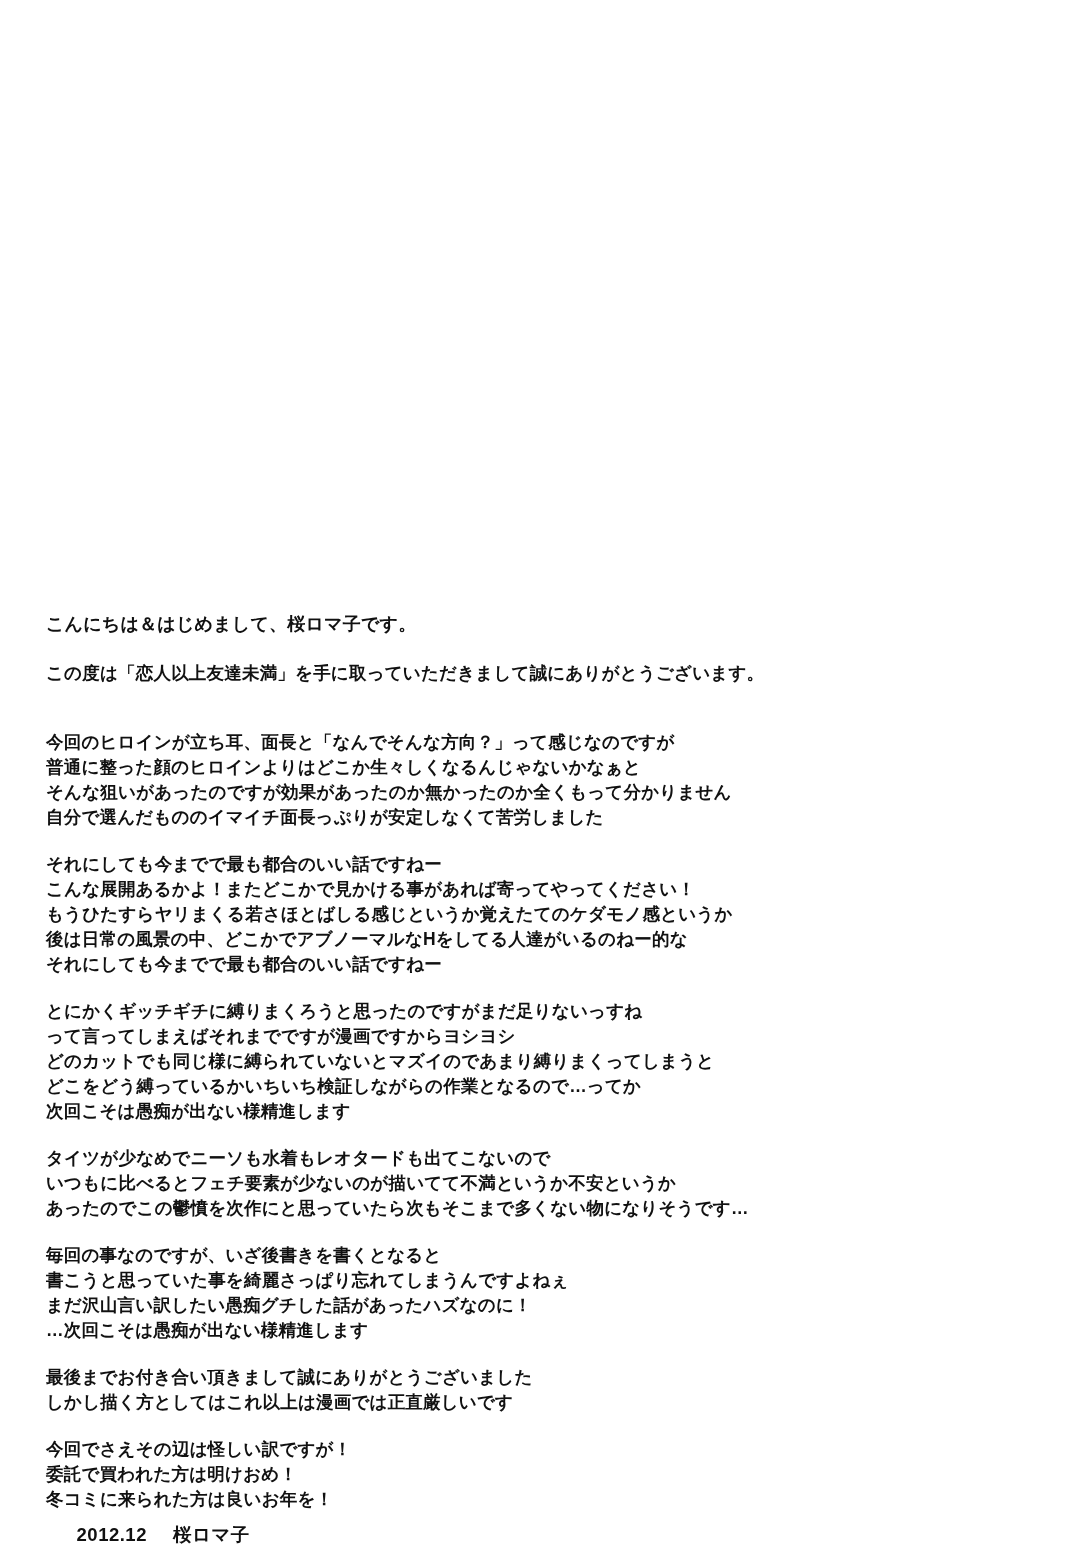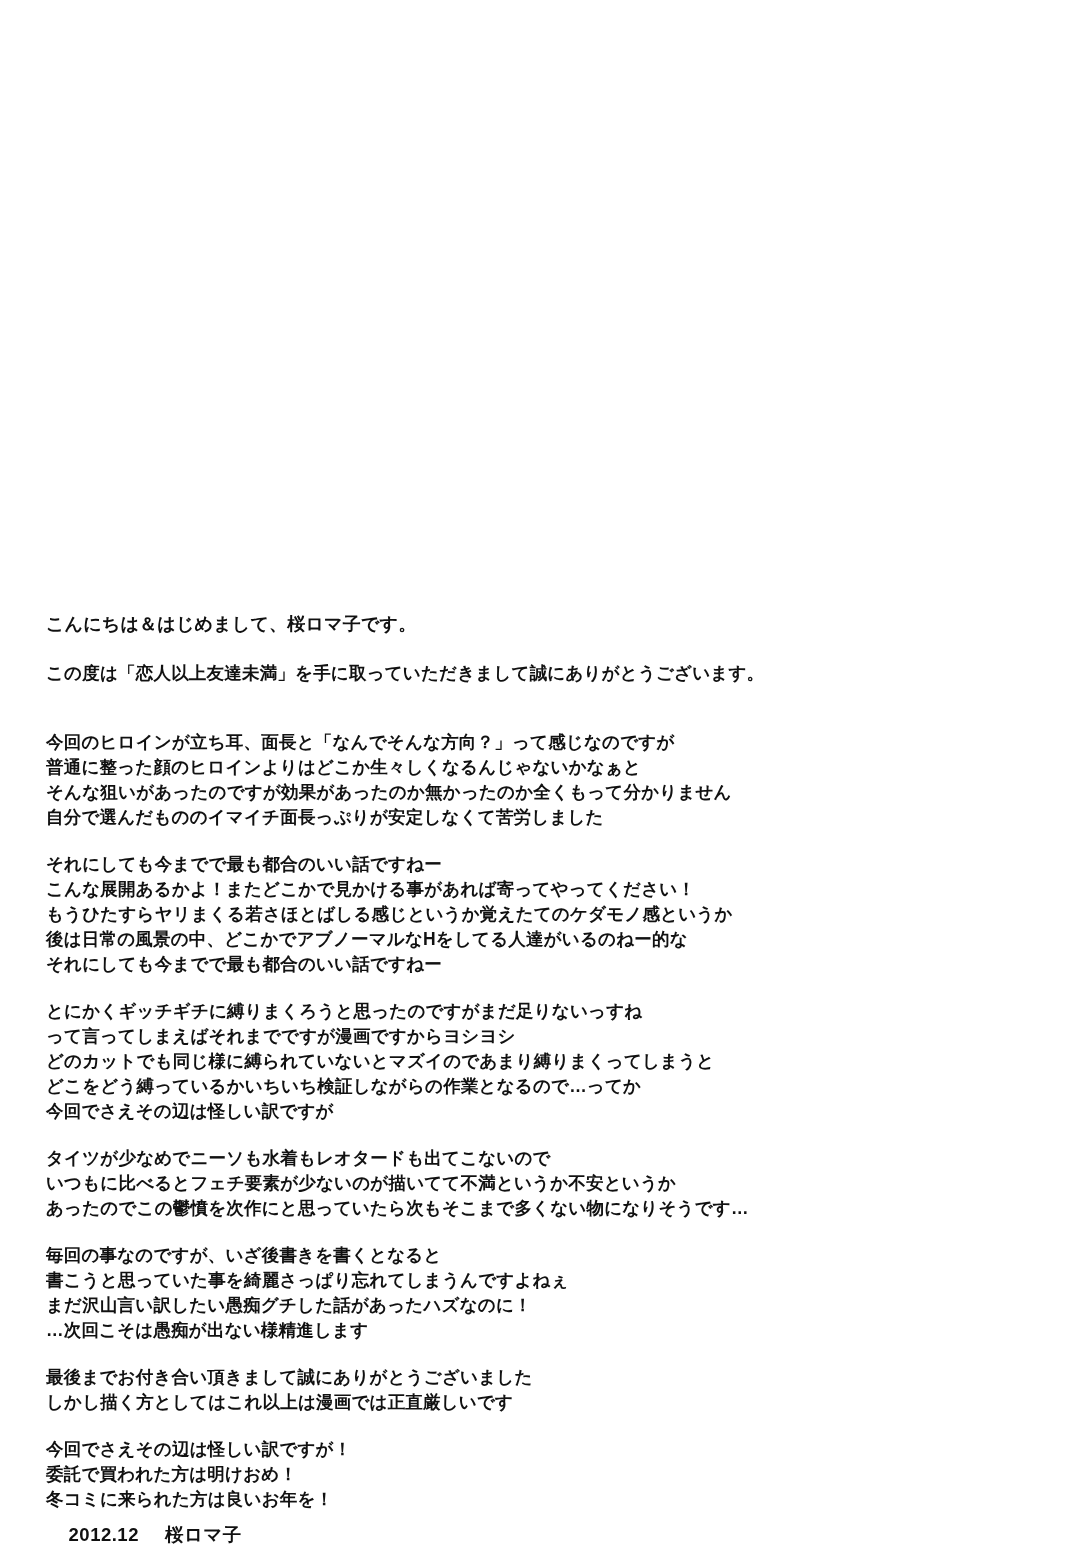--- a/index.html
+++ b/index.html
@@ -45,21 +45,21 @@
   .signature {
     position: absolute;
     left: 46px;
     top: 1500px;
     font-size: 18.5px;
     font-weight: 700;
     letter-spacing: 0.5px;
     color: #111111;
     white-space: pre;
   }
-  .sig-date { margin-right: 26px; }
+  .sig-date { margin-right: 26px; margin-left: 8px; }
 </style>
 </head>
 <body>
 
 <div class="page">
 
   <div class="afterword">
 
     <div class="block greeting">
       <div class="line">こんにちは＆はじめまして、桜ロマ子です。</div>
@@ -82,21 +82,21 @@
       <div class="line">もうひたすらヤリまくる若さほとばしる感じというか覚えたてのケダモノ感というか</div>
       <div class="line">後は日常の風景の中、どこかでアブノーマルなHをしてる人達がいるのねー的な</div>
       <div class="line">それにしても今までで最も都合のいい話ですねー</div>
     </div>
 
     <div class="block">
       <div class="line">とにかくギッチギチに縛りまくろうと思ったのですがまだ足りないっすね</div>
       <div class="line">って言ってしまえばそれまでですが漫画ですからヨシヨシ</div>
       <div class="line">どのカットでも同じ様に縛られていないとマズイのであまり縛りまくってしまうと</div>
       <div class="line">どこをどう縛っているかいちいち検証しながらの作業となるので…ってか</div>
-      <div class="line">今回でさえその辺は怪しい訳ですが</div>
+      <div class="line">次回こそは愚痴が出ない様精進します</div>
     </div>
 
     <div class="block">
       <div class="line">タイツが少なめでニーソも水着もレオタードも出てこないので</div>
       <div class="line">いつもに比べるとフェチ要素が少ないのが描いてて不満というか不安というか</div>
       <div class="line">あったのでこの鬱憤を次作にと思っていたら次もそこまで多くない物になりそうです…</div>
     </div>
 
     <div class="block">
       <div class="line">毎回の事なのですが、いざ後書きを書くとなると</div>

